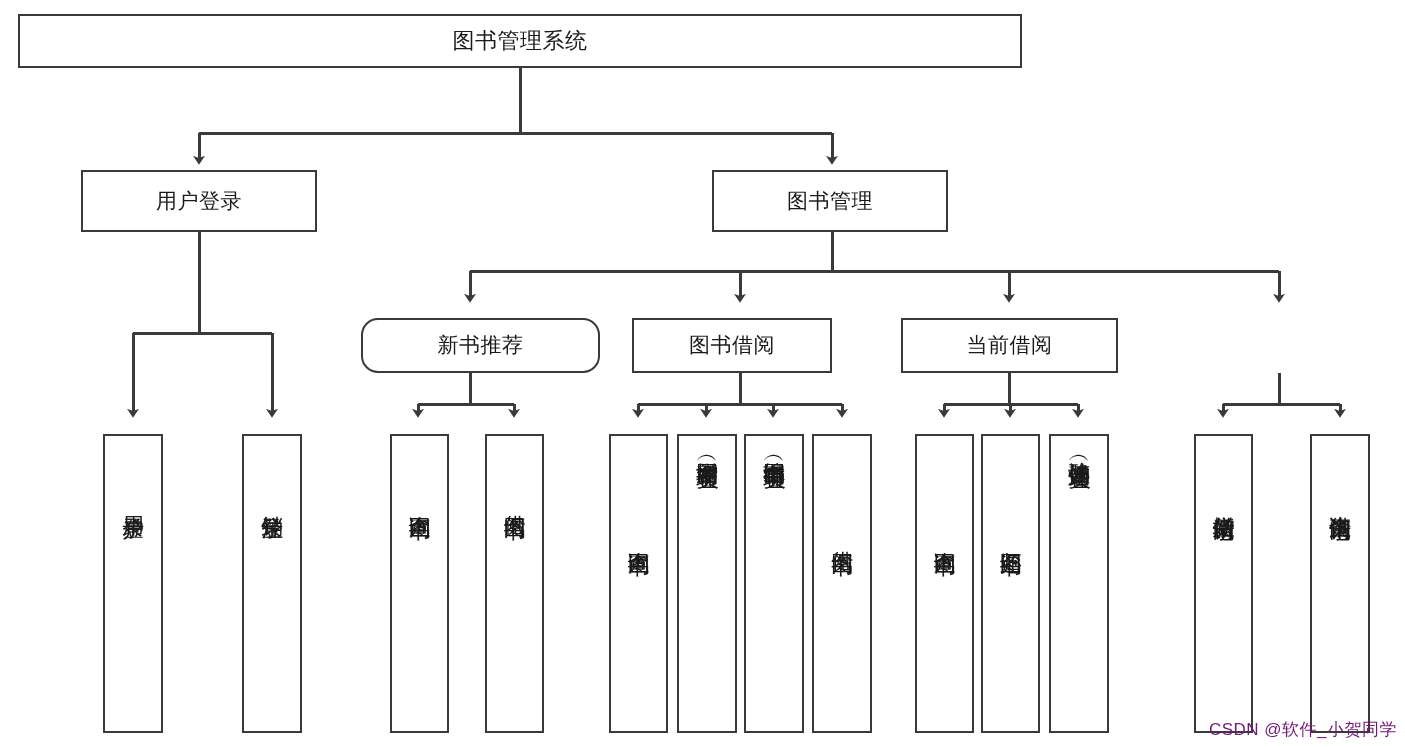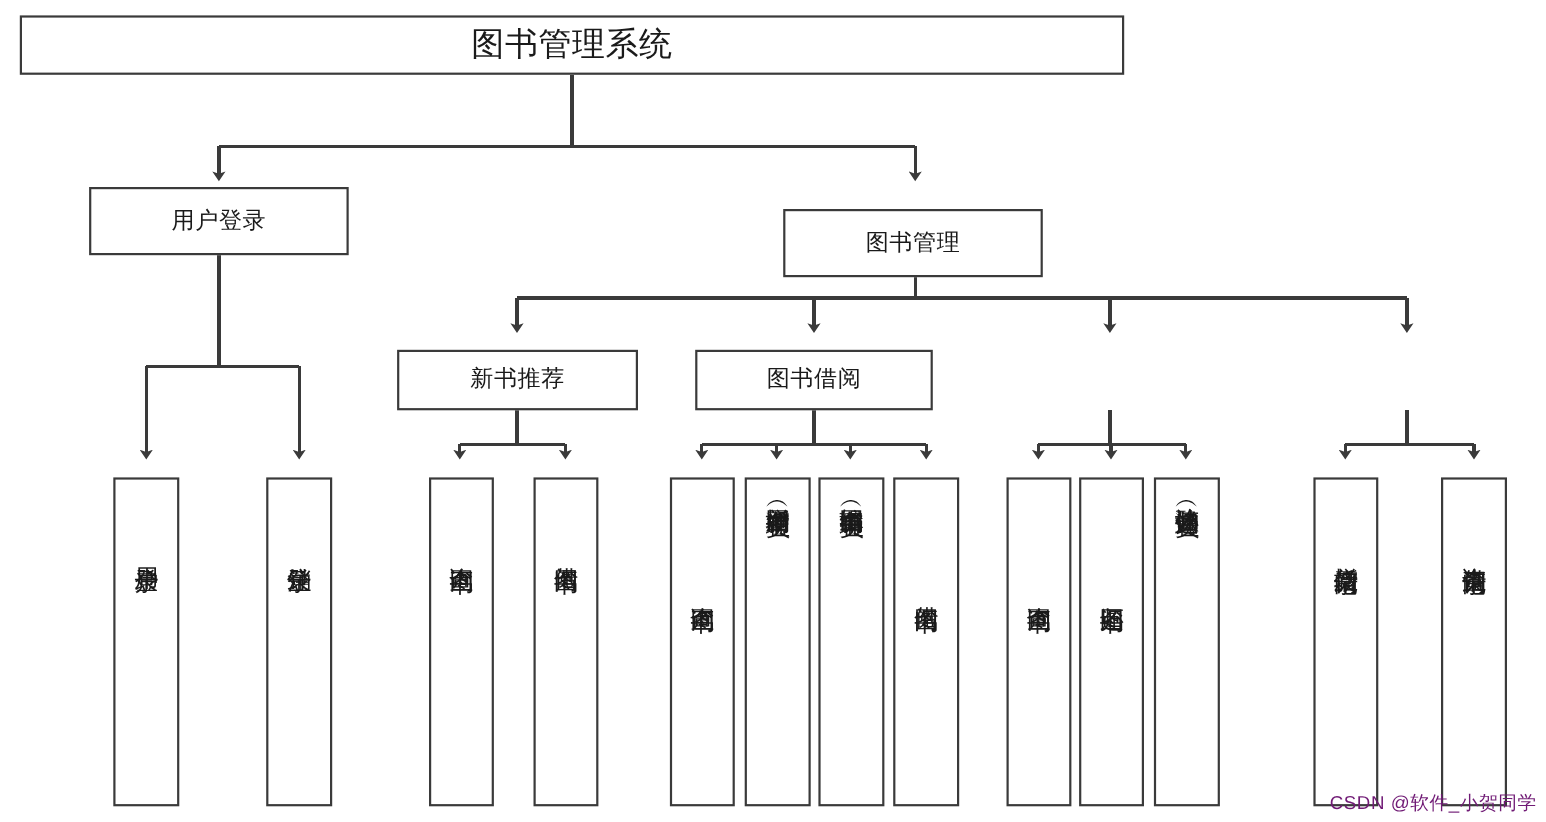--- a/index.html
+++ b/index.html
@@ -38,21 +38,21 @@
     text-align: center;
     line-height: 1.18;
     white-space: nowrap;
   }
   
   .node.h .lbl {
     font-size: 21px;
     letter-spacing: 0.5px;
   }
   .node.root .lbl {
-    font-size: 30px;
+    font-size: 22px;
   }
   
   .node.v {
     align-items: flex-start;
     padding-top: 6px;
   }
   .node.v .lbl {
     writing-mode: vertical-rl;
     text-orientation: upright;
     font-size: 22px;
@@ -134,29 +134,32 @@
     </g>
   </svg>
 
   <div class="node h root" style="left:18px; top:14px; width:1004px; height:54px;">
     <span class="lbl">图书管理系统</span>
   </div>
 
   <div class="node h" style="left:81px; top:170px; width:236px; height:62px;">
     <span class="lbl">用户登录</span>
   </div>
-  <div class="node h" style="left:712px; top:170px; width:236px; height:62px;margin-top:20px;">
+  <div class="node h" style="left:712px; top:170px; width:236px; height:62px;">
     <span class="lbl">图书管理</span>
   </div>
 
-  <div class="node h" style="left:361px; top:318px; width:219px; height:55px;">
+  <div class="node h" style="left:361px; top:318px; width:239px; height:55px;border-radius:17px;">
     <span class="lbl">新书推荐</span>
   </div>
-  <div class="node h" style="left:632px; top:318px; width:216px; height:55px;">
+  <div class="node h" style="left:632px; top:318px; width:200px; height:55px;">
     <span class="lbl">图书借阅</span>
+  </div>
+  <div class="node h" style="left:901px; top:318px; width:217px; height:55px;">
+    <span class="lbl">当前借阅</span>
   </div>
 
   <div class="node v mid" style="left:103px; top:434px; width:60px; height:299px;">
     <span class="lbl">用户登录</span>
   </div>
   <div class="node v mid" style="left:242px; top:434px; width:60px; height:299px;">
     <span class="lbl">注销登录</span>
   </div>
 
   <div class="node v mid" style="left:390px; top:434px; width:59px; height:299px;">

